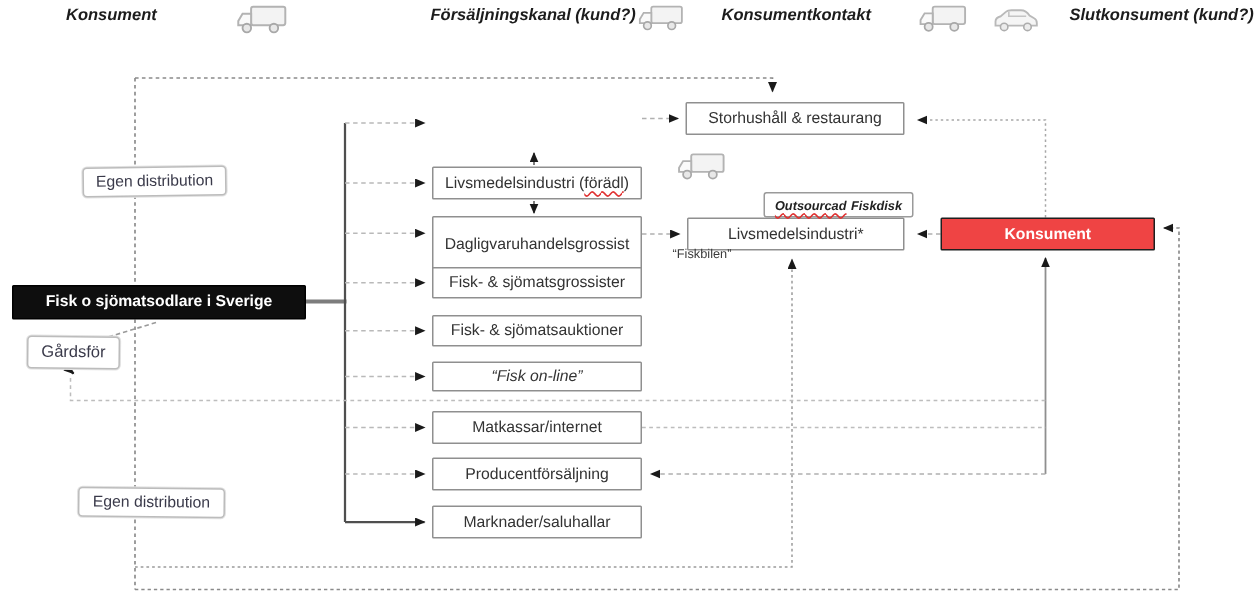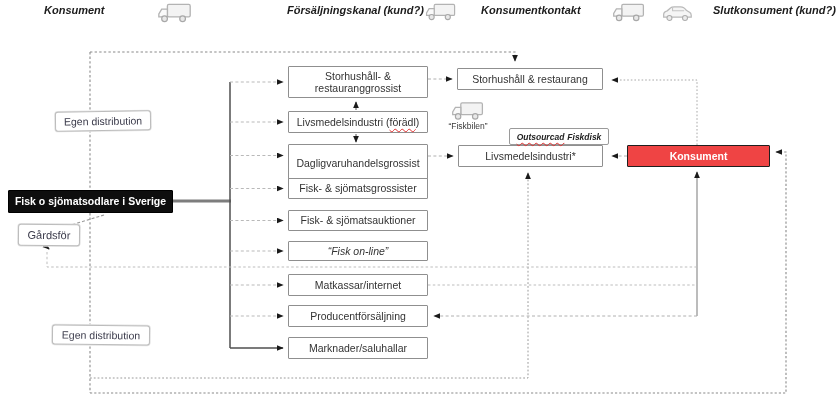--- a/index.html
+++ b/index.html
@@ -32,21 +32,21 @@
     background:#ef4444;border:1px solid #1f1f1f;color:#fff;font-weight:600;
   }
   .italic{font-style:italic;text-align:center;}
   .misspell{
     text-decoration-line:underline;text-decoration-style:wavy;
     text-decoration-color:#e03131;text-decoration-thickness:1px;
     text-underline-offset:2px;
   }
   .small-label{
     position:absolute;font-size:8.5px;color:#3a3a3a;text-align:center;
-    white-space:nowrap;z-index:2;
+    white-space:nowrap;z-index:2;margin-top:43px;
   }
   .outsourcad{
     position:absolute;box-sizing:border-box;background:#fff;border:1px solid #9a9a9a;
     font-size:8.5px;font-style:italic;font-weight:600;color:#222;
     display:flex;align-items:center;justify-content:center;z-index:3;gap:3px;
     border-radius:2px;
     text-align:right;
   }
 </style>
 </head>
@@ -127,27 +127,26 @@
     <path d="M3 14 V11 Q3 8 7 7 L11 3.5 Q12 2.5 15 2.5 H22 Q26 2.5 28.5 6.5 L32 8.5 Q34 9.5 34 12 V14 Z" fill="#f5f5f5" stroke="#b9b9b9" stroke-width="1.4"></path>
     <path d="M13 3.5 V7 H26" fill="none" stroke="#c4c4c4" stroke-width="1.2"></path>
     <circle cx="9.5" cy="15" r="2.8" fill="#ececec" stroke="#adadad" stroke-width="1.2"></circle>
     <circle cx="27" cy="15" r="2.8" fill="#ececec" stroke="#adadad" stroke-width="1.2"></circle>
   </svg>
 
   <div class="hdr" style="left:713px;top:4px">Slutkonsument (kund?)</div>
 
   <div class="box sketch rot-a" style="left:55px;top:111px;width:96px;height:20px">Egen distribution</div>
 
-  <div class="box dark" style="left:8px;top:190px;width:165px;height:23px">Fisk o sjömatsodlare i Sverige</div>
+  <div class="box dark" style="left:8px;top:190px;width:196px;height:23px">Fisk o sjömatsodlare i Sverige</div>
 
   <div class="box sketch rot-b" style="left:18px;top:224px;width:62px;height:22px;font-size:11px">Gårdsför</div>
 
   <div class="box sketch rot-b" style="left:52px;top:325px;width:98px;height:20px">Egen distribution</div>
 
-  <div class="box" style="left:288px;top:66px;width:140px;height:32px">Storhushåll- &amp; restauranggrossist</div>
 
   <div class="box" style="left:288px;top:111px;width:140px;height:22px">
     <span>Livsmedelsindustri (</span>
       <span class="misspell">förädl</span>
       <span>)</span>
   </div>
 
   <div class="box" style="left:288px;top:144px;width:140px;height:39px">Dagligvaruhandelsgrossist</div>
 
   <div class="box" style="left:288px;top:178px;width:140px;height:21px">Fisk- &amp; sjömatsgrossister</div>

